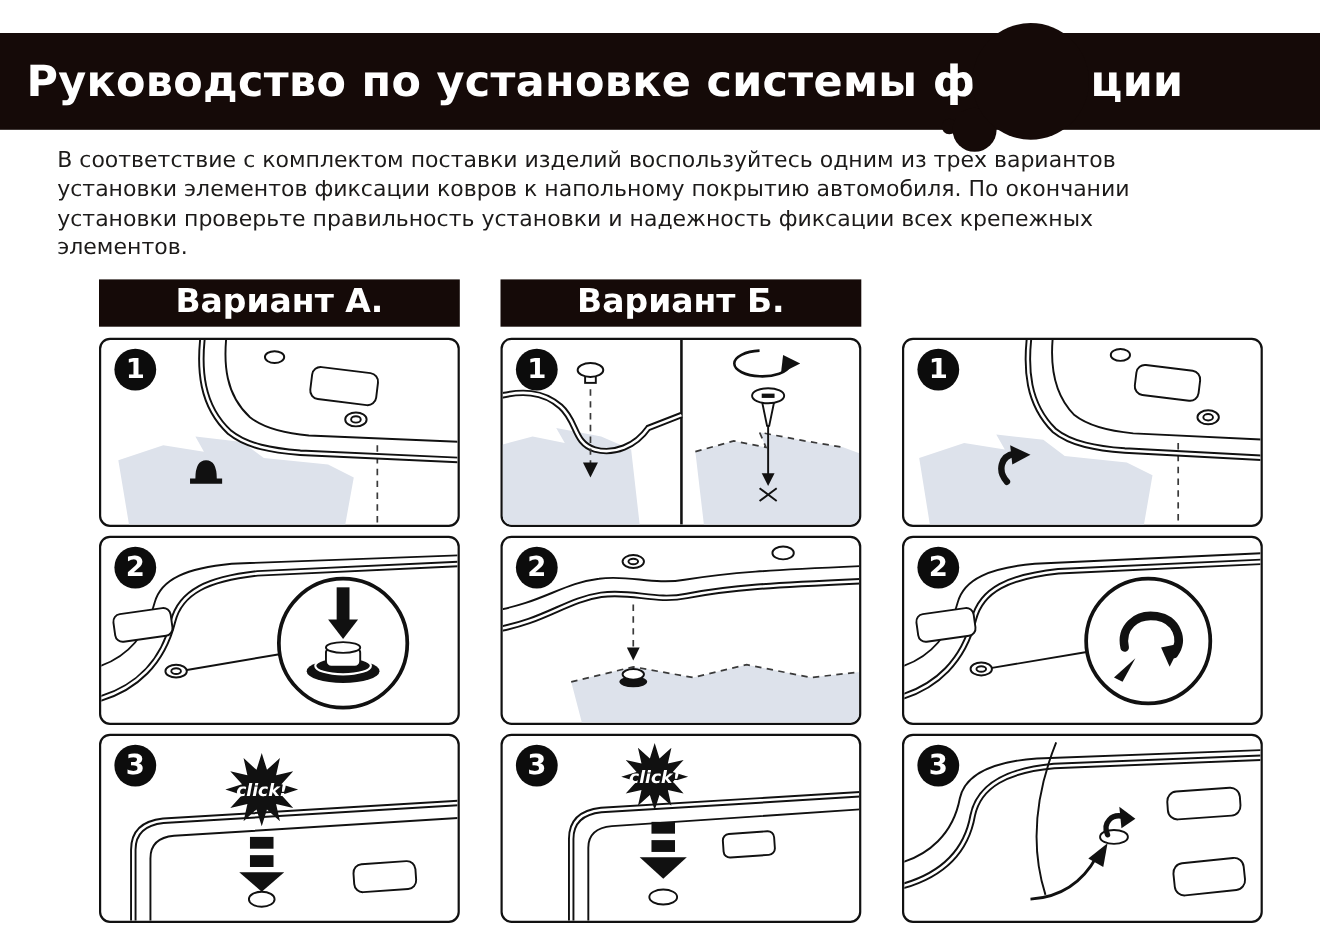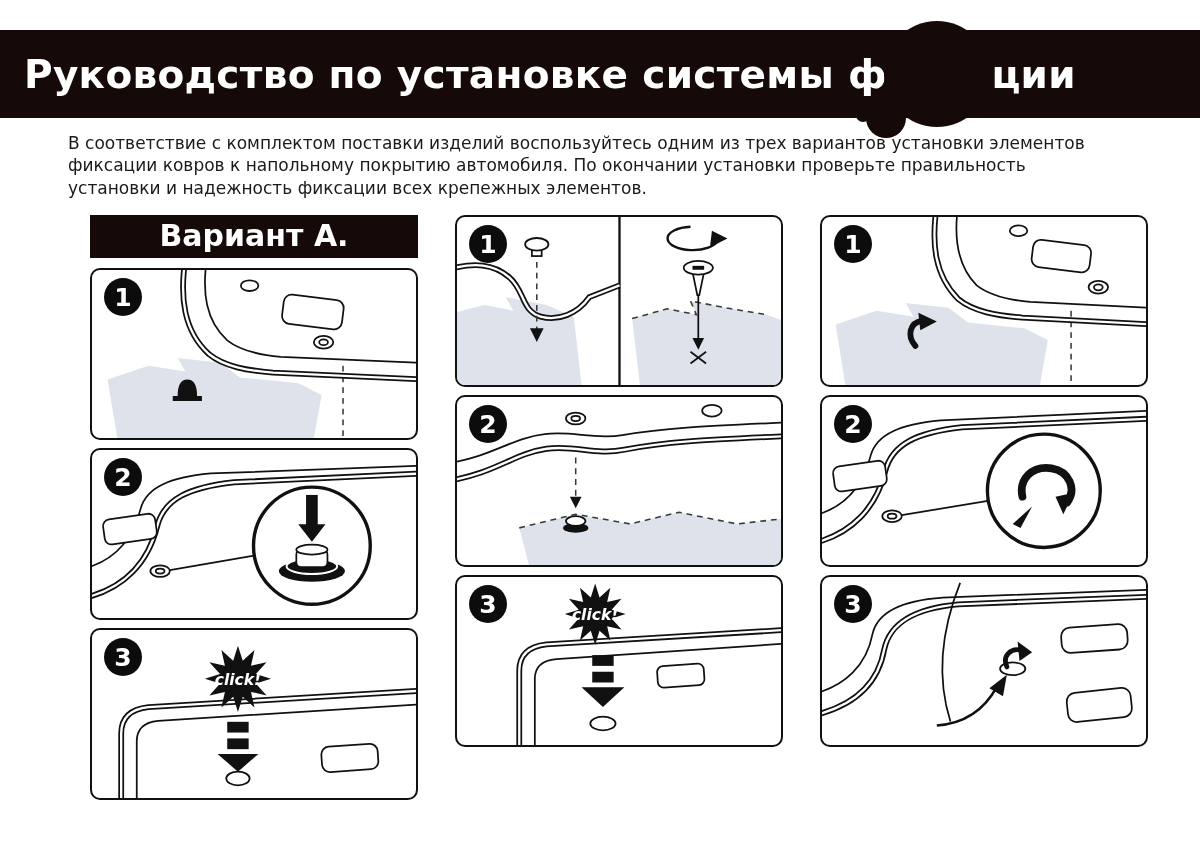--- a/index.html
+++ b/index.html
@@ -9,24 +9,24 @@
   
   .top-strip { height:30px; background:#fff; }
   .header-bar { position:relative; height:88px; background:var(--header-bg,#150a08); display:flex; align-items:center; padding-left:24px; }
   .header-title { color:#fff; font-size:39px; font-weight:bold; letter-spacing:.3px; white-space:nowrap; }
   .dot { position:absolute; background:var(--header-bg,#150a08); border-radius:50%; }
   .dot-sm { width:14px; height:14px; left:856px; top:78px; }
   .dot-md { width:40px; height:40px; left:866px; top:68px; }
   .dot-lg { width:106px; height:106px; left:884px; top:-9px; }
 
   
-  .intro { margin:14px 0 0 68px; width:1048px; font-size:17px; line-height:1.32; color:var(--text-color,#1c1a19); }
-
-  
-  .columns { display:flex; align-items:flex-start; padding:16px 52px 0 90px; }
+  .intro { margin:14px 0 0 52px; width:1048px; font-size:20px; line-height:1.32; color:var(--text-color,#1c1a19); }
+
+  
+  .columns { display:flex; align-items:flex-end; padding:16px 52px 0 90px; }
   .col { flex:1; display:flex; flex-direction:column; min-width:0; }
   .col-divider { width:5px; background:#000; margin:0 16px; }
   .variant-header { background:var(--header-bg,#150a08); color:#fff; text-align:center; font-size:30px; font-weight:bold; padding:3px 0 5px; margin-bottom:10px; }
   .panel { position:relative; border:2.5px solid var(--panel-border,#111); border-radius:10px; height:172px; margin-bottom:8px; background:#fff; overflow:hidden; }
   .panel:last-child { margin-bottom:0; }
   .badge { position:absolute; top:8px; left:12px; width:38px; height:38px; background:#0c0c0c; color:#fff; border-radius:50%; display:flex; align-items:center; justify-content:center; font-size:25px; font-weight:bold; z-index:2; }
   .panel svg { position:absolute; inset:0; width:100%; height:100%; display:block; }
 
   
   .d-outer { fill:none; stroke:#111; stroke-width:6; }
@@ -120,20 +120,21 @@
             <rect x="139" y="111" width="22" height="11" fill="#111"></rect>
             <polygon points="129,127 171,127 150,145" fill="#111"></polygon>
           </g>
         </svg>
       </div>
     </div>
 
     <div class="col-divider"></div>
 
     <div class="col">
+      <div class="variant-header">Вариант Б.</div>
 
       <div class="panel">
         <div class="badge">1</div>
         <svg viewBox="0 0 333 172" preserveAspectRatio="none">
           <polygon class="carpet" points="-10,100 28,90 58,96 50,82 92,90 120,102 128,172 -10,172"></polygon>
           <polygon class="carpet" points="180,104 216,94 246,100 240,86 282,94 318,100 340,108 340,172 188,172"></polygon>
           <path class="dash" d="M180,104 L216,94 L246,100 L240,86 L282,94 L318,100"></path>
           <line x1="167" y1="0" x2="167" y2="172" stroke="#111" stroke-width="2.4"></line>
           <g>
             <path class="d-outer" d="M-10,54 C18,46 38,48 54,62 C70,76 66,96 86,102 C104,107 124,99 136,82 L167,70"></path>

